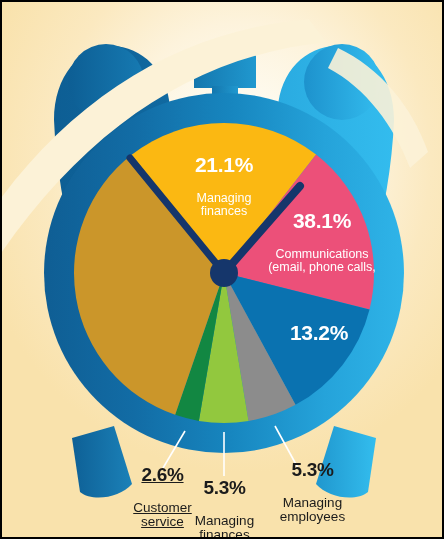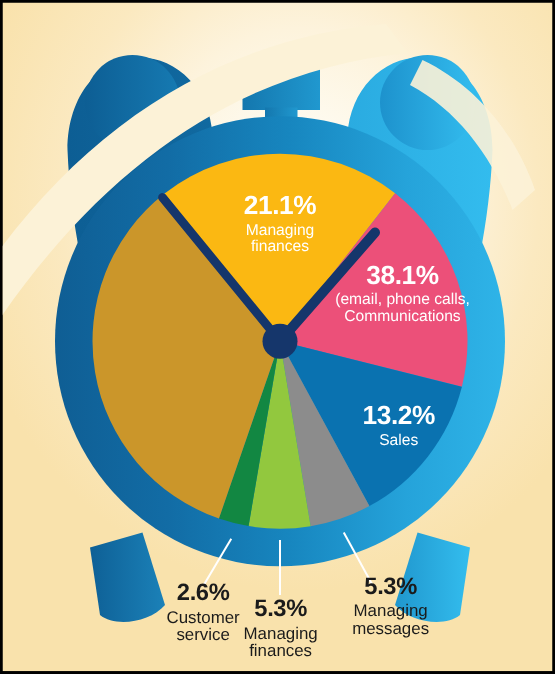--- a/index.html
+++ b/index.html
@@ -31,21 +31,21 @@
   }
   .lbl .pct {
     font-weight: bold;
     font-size: 21px;
     letter-spacing: -0.3px;
     display: block;
   }
   .lbl .nm {
     font-size: 12.5px;
     display: block;
-    margin-top: 1px;
+    margin-top: 15px;
   }
   .lbl.white { color: #ffffff; }
   .lbl.dark  { color: #1B1B1B; }
   .lbl.dark .pct { font-size: 19px; }
   .lbl.dark .nm  { font-size: 13.5px; }
 </style>
 </head>
 <body>
 
 <div id="stage">
@@ -170,47 +170,46 @@
   <div class="layer">
 
     <div class="lbl white" style="left:162px; top:152px; width:120px;">
       <span class="pct">21.1%</span>
       <span class="nm">Managing</span>
       <span class="nm" style="margin-top:0;">finances</span>
     </div>
 
     <div class="lbl white" style="left:255px; top:208px; width:130px;">
       <span class="pct">38.1%</span>
+      <span class="nm">Communications</span>
       <span class="nm" style="margin-top:0;">(email, phone calls,</span>
-      <span class="nm">Communications</span>
     </div>
 
     <div class="lbl white" style="left:262px; top:320px; width:110px;">
       <span class="pct">13.2%</span>
-      <span class="nm">Sales</span>
-    </div>
-
-
-  </div>
-
-  <div class="layer">
-
-    <div class="lbl dark" style="left:108px; top:463px; width:105px;">
+    </div>
+
+
+  </div>
+
+  <div class="layer">
+
+    <div class="lbl dark" style="left:108px; top:463px; width:105px;text-decoration:underline;">
       <span class="pct">2.6%</span>
       <span class="nm">Customer</span>
       <span class="nm" style="margin-top:0;">service</span>
     </div>
 
     <div class="lbl dark" style="left:170px; top:476px; width:105px;">
       <span class="pct">5.3%</span>
       <span class="nm">Managing</span>
       <span class="nm" style="margin-top:0;">finances</span>
     </div>
 
     <div class="lbl dark" style="left:258px; top:458px; width:105px;">
       <span class="pct">5.3%</span>
       <span class="nm">Managing</span>
-      <span class="nm" style="margin-top:0;">messages</span>
+      <span class="nm" style="margin-top:0;">employees</span>
     </div>
 
   </div>
 
 </div>
 
 </body></html>

